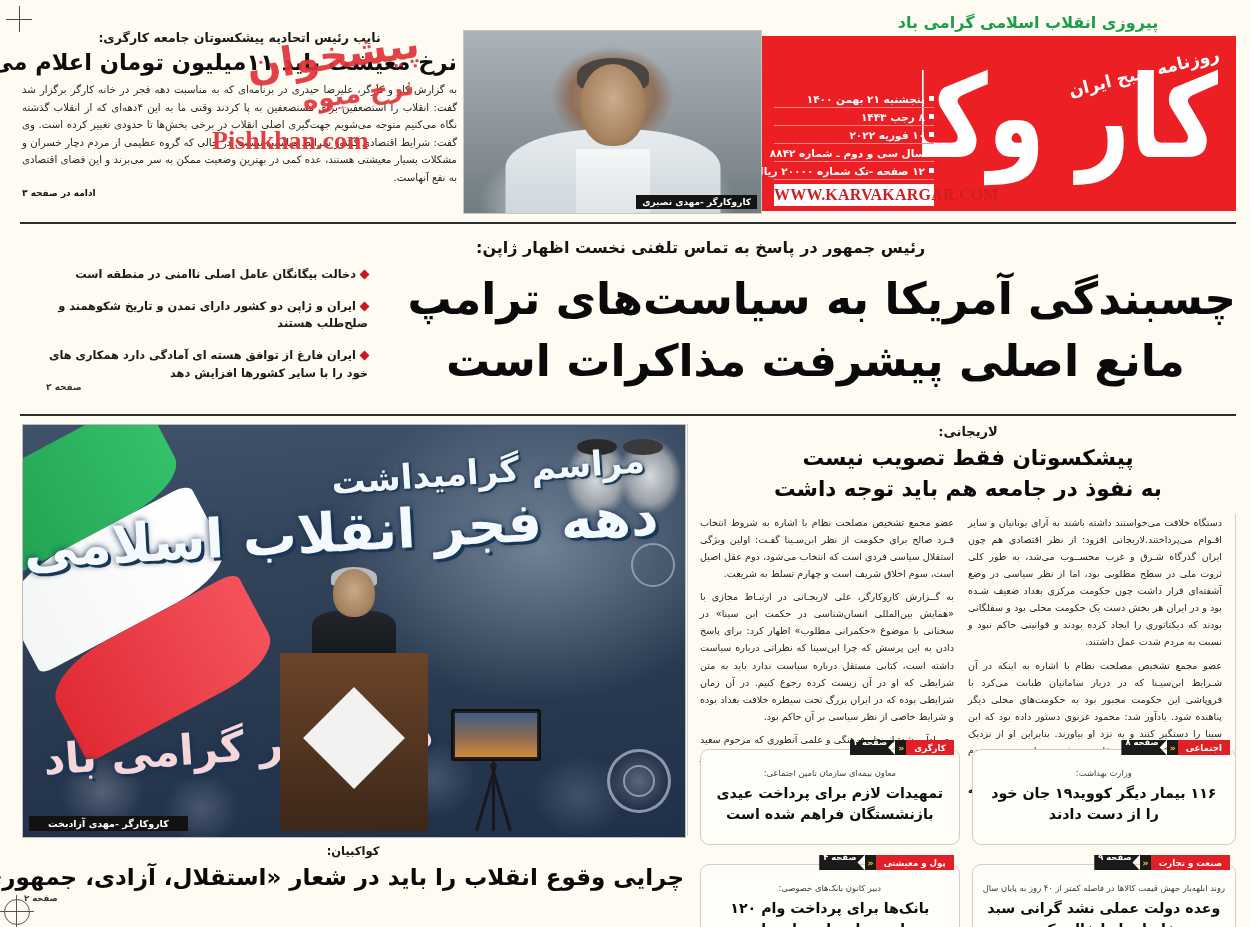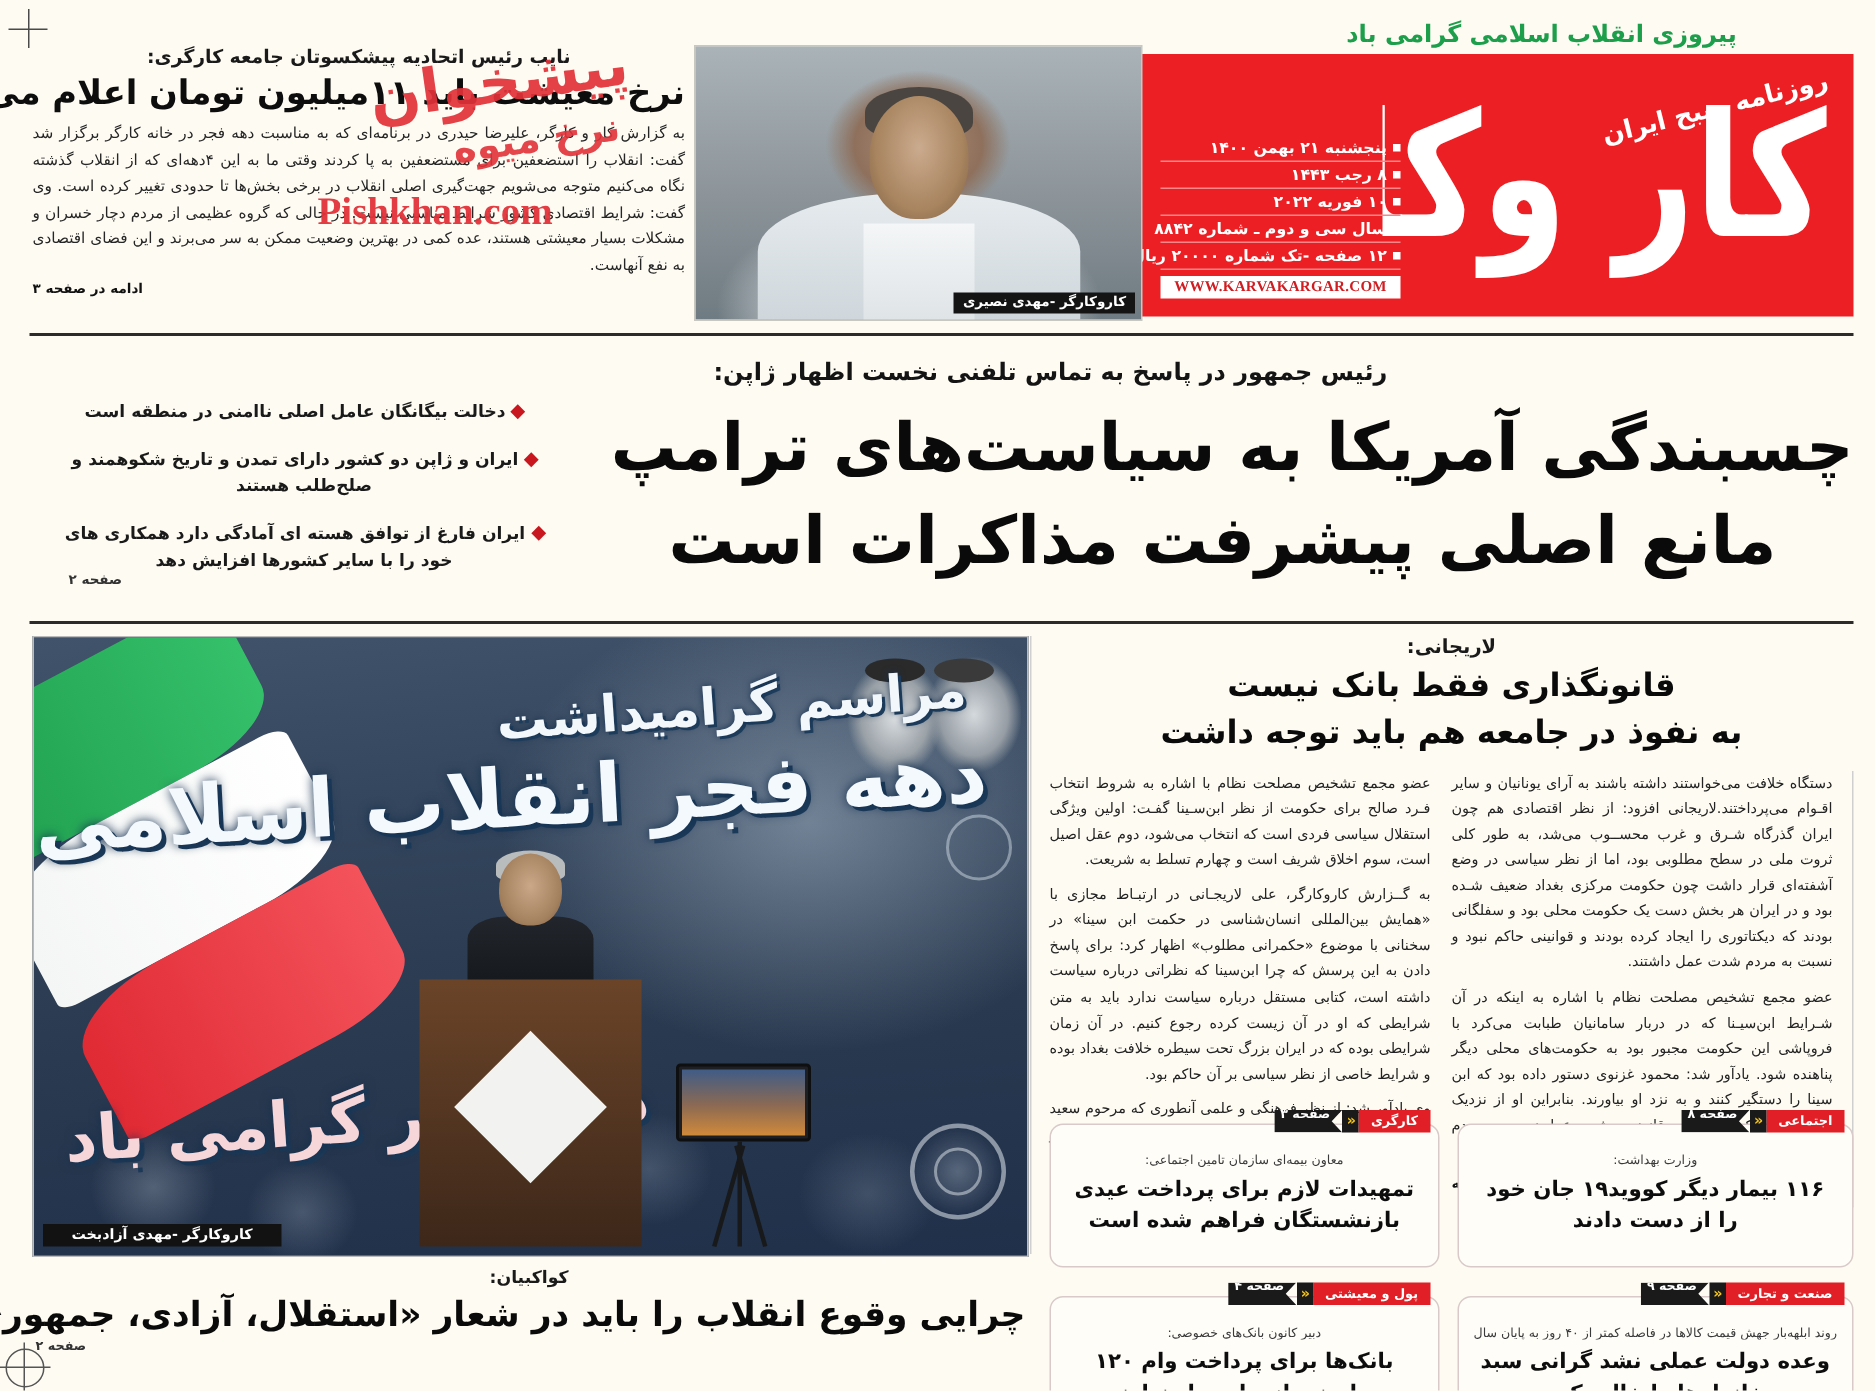--- a/index.html
+++ b/index.html
@@ -61,21 +61,21 @@
     direction:rtl;
   }
   .mast-info .row:last-of-type{border-bottom:none;}
   .mast-info .bullet{
     width:5px;height:5px;background:#fff;display:inline-block;
     margin-left:4px;flex:none;
   }
   .mast-info .txt{font-weight:bold;white-space:nowrap;}
   .mast-url{
     margin-top:4px;background:#fff;color:#d01d21;
-    font-size:10px;font-weight:bold;text-align:center;
+    font-size:16px;font-weight:bold;text-align:center;
     padding:2px 0;letter-spacing:.2px;
     font-family:"Liberation Serif",serif;
     direction:ltr;
   }
 
   
   .top-left{
     position:absolute;left:22px;top:30px;width:740px;height:188px;
   }
   .tl-photo{
@@ -175,21 +175,21 @@
     font-size:44px;font-weight:bold;line-height:1.42;color:#0a0a0a;
     letter-spacing:-.5px;white-space:nowrap;
   }
   .mb-head .l2{display:block;}
   .mb-bullets{
     position:absolute;left:18px;top:38px;width:330px;
     text-align:right;
   }
   .mb-bullets .b{
     font-size:11.4px;font-weight:bold;color:#1a1a1a;
-    line-height:1.55;margin-bottom:14px;text-align:center;
+    line-height:1.55;margin-bottom:14px;
   }
   .mb-bullets .b:last-child{margin-bottom:0;}
   .dia{
     display:inline-block;width:7px;height:7px;background:#c8171e;
     transform:rotate(45deg);margin-left:5px;position:relative;top:0px;
   }
   .mb-page{
     position:absolute;left:26px;top:154px;font-size:9px;font-weight:bold;color:#333;
   }
 
@@ -509,21 +509,21 @@
     <div class="bl-kicker">کواکبیان:</div>
     <div class="bl-head">چرایی وقوع انقلاب را باید در شعار «استقلال، آزادی، جمهوری اسلامی» یافت</div>
     <div class="bl-page">صفحه ۲</div>
   </div>
 
   <div class="vdiv"></div>
 
   <div class="right-col">
     <div class="rc-kicker">لاریجانی:</div>
     <div class="rc-head">
-      <span>قانونگذاری فقط بانک نیست</span><br>
+      <span>پیشکسوتان فقط تصویب نیست</span><br>
       <span>به نفوذ در جامعه هم باید توجه داشت</span>
     </div>
     <div class="rc-cols">
       <div class="rc-col c-mid">
         <p>دستگاه خلافت می‌خواستند داشته باشند به آرای یونانیان و سایر اقـوام می‌پرداختند.لاریجانی افزود: از نظر اقتصادی هم چون ایران گذرگاه شـرق و غرب محســوب می‌شد، به طور کلی ثروت ملی در سطح مطلوبی بود، اما از نظر سیاسی در وضع آشفته‌ای قرار داشت چون حکومت مرکزی بغداد ضعیف شـده بود و در ایران هر بخش دست یک حکومت محلی بود و سفلگانی بودند که دیکتاتوری را ایجاد کرده بودند و قوانینی حاکم نبود و نسبت به مردم شدت عمل داشتند.</p>
         <p>عضو مجمع تشخیص مصلحت نظام با اشاره به اینکه در آن شـرایط ابن‌سیـنا که در دربار سامانیان طبابت می‌کرد با فروپاشی این حکومت مجبور بود به حکومت‌های محلی دیگر پناهنده شود. یادآور شد: محمود غزنوی دستور داده بود که ابن سینا را دستگیر کنند و به نزد او بیاورند. بنابراین او از نزدیک شرایط این حکومت‌ها که بی‌قانونی و شدت عمل نسبت به مردم بود را دیده بود.</p>
         <div class="rc-cont">ادامه در همین صفحه</div>
       </div>
       <div class="rc-col">
         <p>عضو مجمع تشخیص مصلحت نظام با اشاره به شروط انتخاب فـرد صالح برای حکومت از نظر ابن‌سـینا گفـت: اولین ویژگی استقلال سیاسی فردی است که انتخاب می‌شود، دوم عقل اصیل است، سوم اخلاق شریف است و چهارم تسلط به شریعت.</p>

